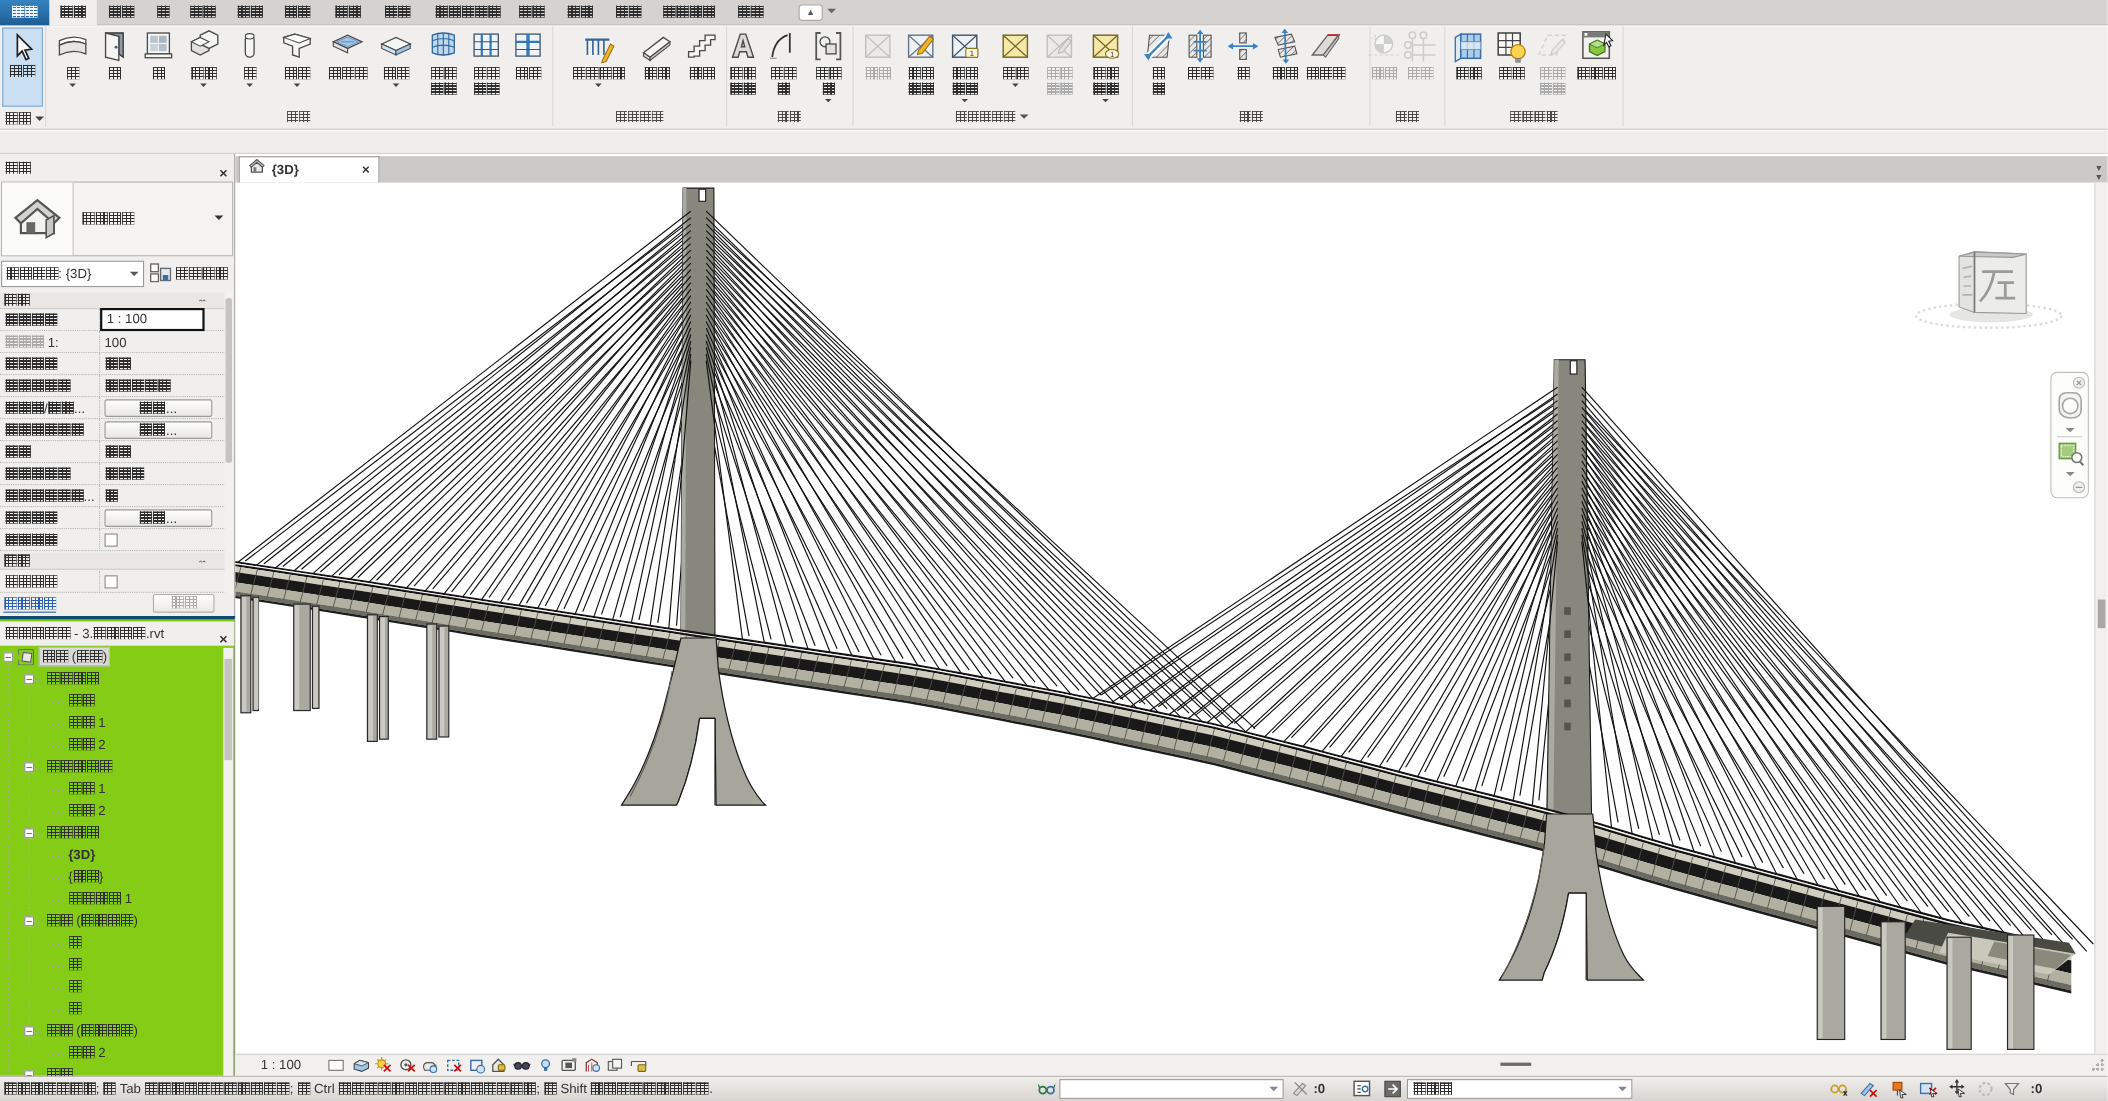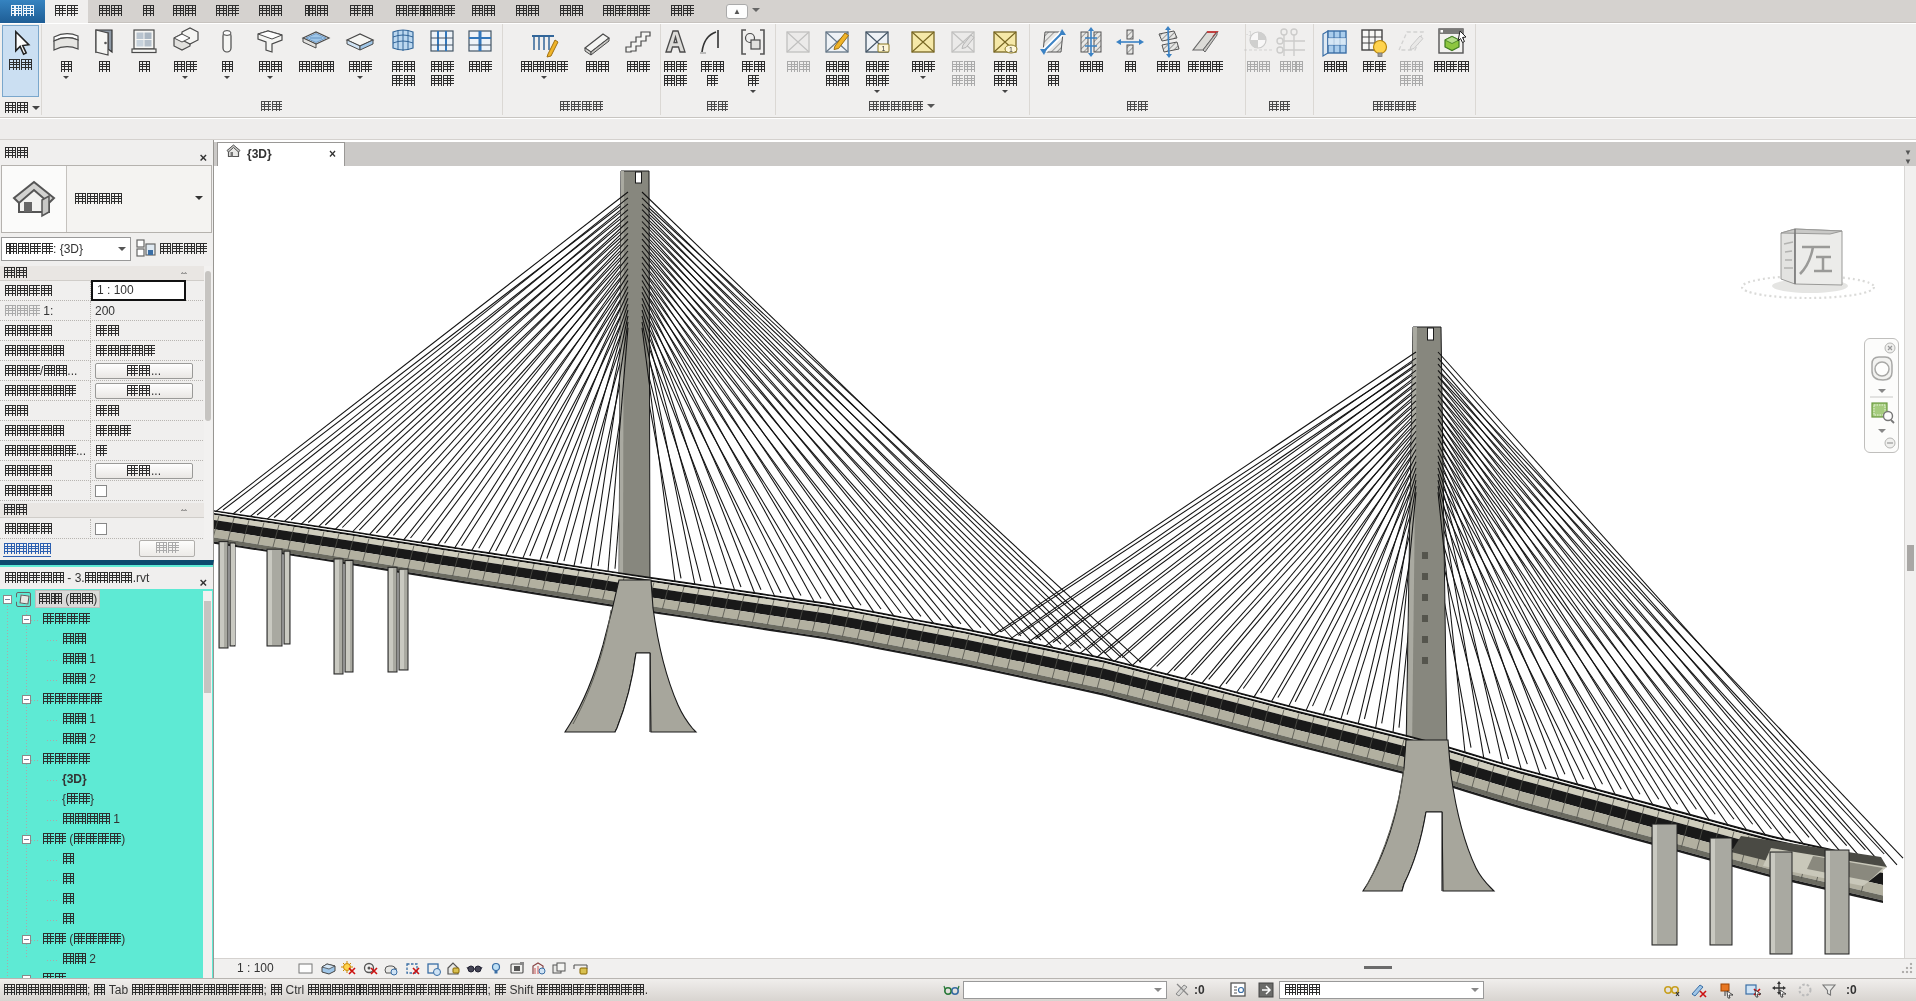--- a/index.html
+++ b/index.html
@@ -51,21 +51,21 @@
 .chk{display:inline-block;width:12px;height:12px;border:1px solid #888;background:#fff;vertical-align:-2px}
 #secscope{position:absolute;left:0;top:363px;width:205px;height:15px;background:#e9e6e3;border-bottom:1px solid #d0cdc9;padding-left:3px;line-height:15px}
 #secscope .chev{position:absolute;right:18px;top:3px;font-size:9px;color:#555}
 #croprow{position:absolute;left:0;top:379px;width:205px;height:20px;border-bottom:1px dotted #b8b5b1}
 #pfoot{position:absolute;left:0;top:400px;width:213px;height:20px}
 #phelp{position:absolute;left:3px;top:2px;border-bottom:1px solid #2b5fb0}
 #apply{position:absolute;left:139px;top:0px;width:56px;height:17px;border:1px solid #b0aeab;border-radius:2px;background:linear-gradient(#fdfdfc,#eceae7);text-align:center;line-height:15px}
 #pscroll{position:absolute;right:1px;top:126px;width:8px;height:274px;background:#f2f1f0}
 #pscroll .th{position:absolute;left:1px;top:5px;width:6px;height:150px;background:#c6c4c1;border-radius:3px}
 
-#brow{position:absolute;left:0;top:560px;width:214px;height:418px;background:#5eead4;border-right:1px solid #989692;border-top:5px solid #0c4a6e}
+#brow{position:absolute;left:0;top:560px;width:214px;height:418px;background:#84cc16;border-right:1px solid #989692;border-top:3px solid #0c4a6e}
 #btitle{position:absolute;left:0;top:2px;width:213px;height:22px;background:#f0efee;padding-left:4px;line-height:22px}
 .trow{position:absolute;left:0;width:202px;height:20px}
 .exp{position:absolute;top:5px;width:9px;height:9px;border:1px solid #8a8a8a;background:#fff;line-height:7px;font-size:9px;text-align:center;color:#1a3d6b}
 .tt{position:absolute;top:2px;white-space:nowrap}
 .tsel{background:#d9d9d8;outline:1px solid #c0c0bf;padding:1px 2px}
 .vico{position:absolute;left:16px;top:2px;width:15px;height:15px}
 .vico:before{content:'';position:absolute;left:0;top:0;width:13px;height:13px;border:1.5px solid #666;border-radius:2px;clip-path:polygon(0 0,100% 0,100% 100%,0 100%,0 65%,28% 65%,28% 35%,0 35%)}
 .vico:after{content:'';position:absolute;left:3.5px;top:3px;width:7px;height:7px;background:#e8e8e4;border:1.2px solid #555;transform:rotate(8deg)}
 .dotv{position:absolute;width:1px;background-image:repeating-linear-gradient(to bottom,#aaa 0 1px,transparent 1px 3px)}
 .doth{position:absolute;top:10px;height:1px;background-image:repeating-linear-gradient(to right,#aaa 0 1px,transparent 1px 3px)}
@@ -501,21 +501,21 @@
       </svg> <span class="k"><i></i><i></i><i></i><i></i></span></div>
 <div id="pgheader"><span class="k"><i></i><i></i></span><span class="chev">ˆˆ</span></div>
 <div class="prow" style="top:141px">
       <div class="pl"><span class="k"><i></i><i></i><i></i><i></i></span></div>
       <div class="pv">
         <span class="selcell">1 : 100</span>
       </div>
     </div>
 <div class="prow" style="top:161px">
       <div class="pl"><span class="k gy"><i></i><i></i><i></i> 1:</span></div>
-      <div class="pv"><span class="k gy">200</span></div>
+      <div class="pv"><span class="k gy">100</span></div>
     </div>
 <div class="prow" style="top:181px">
       <div class="pl"><span class="k"><i></i><i></i><i></i><i></i></span></div>
       <div class="pv"><span class="k"><i></i><i></i></span></div>
     </div>
 <div class="prow" style="top:201px">
       <div class="pl"><span class="k"><i></i><i></i><i></i><i></i><i></i></span></div>
       <div class="pv"><span class="k"><i></i><i></i><i></i><i></i><i></i></span></div>
     </div>
 <div class="prow" style="top:221px">

